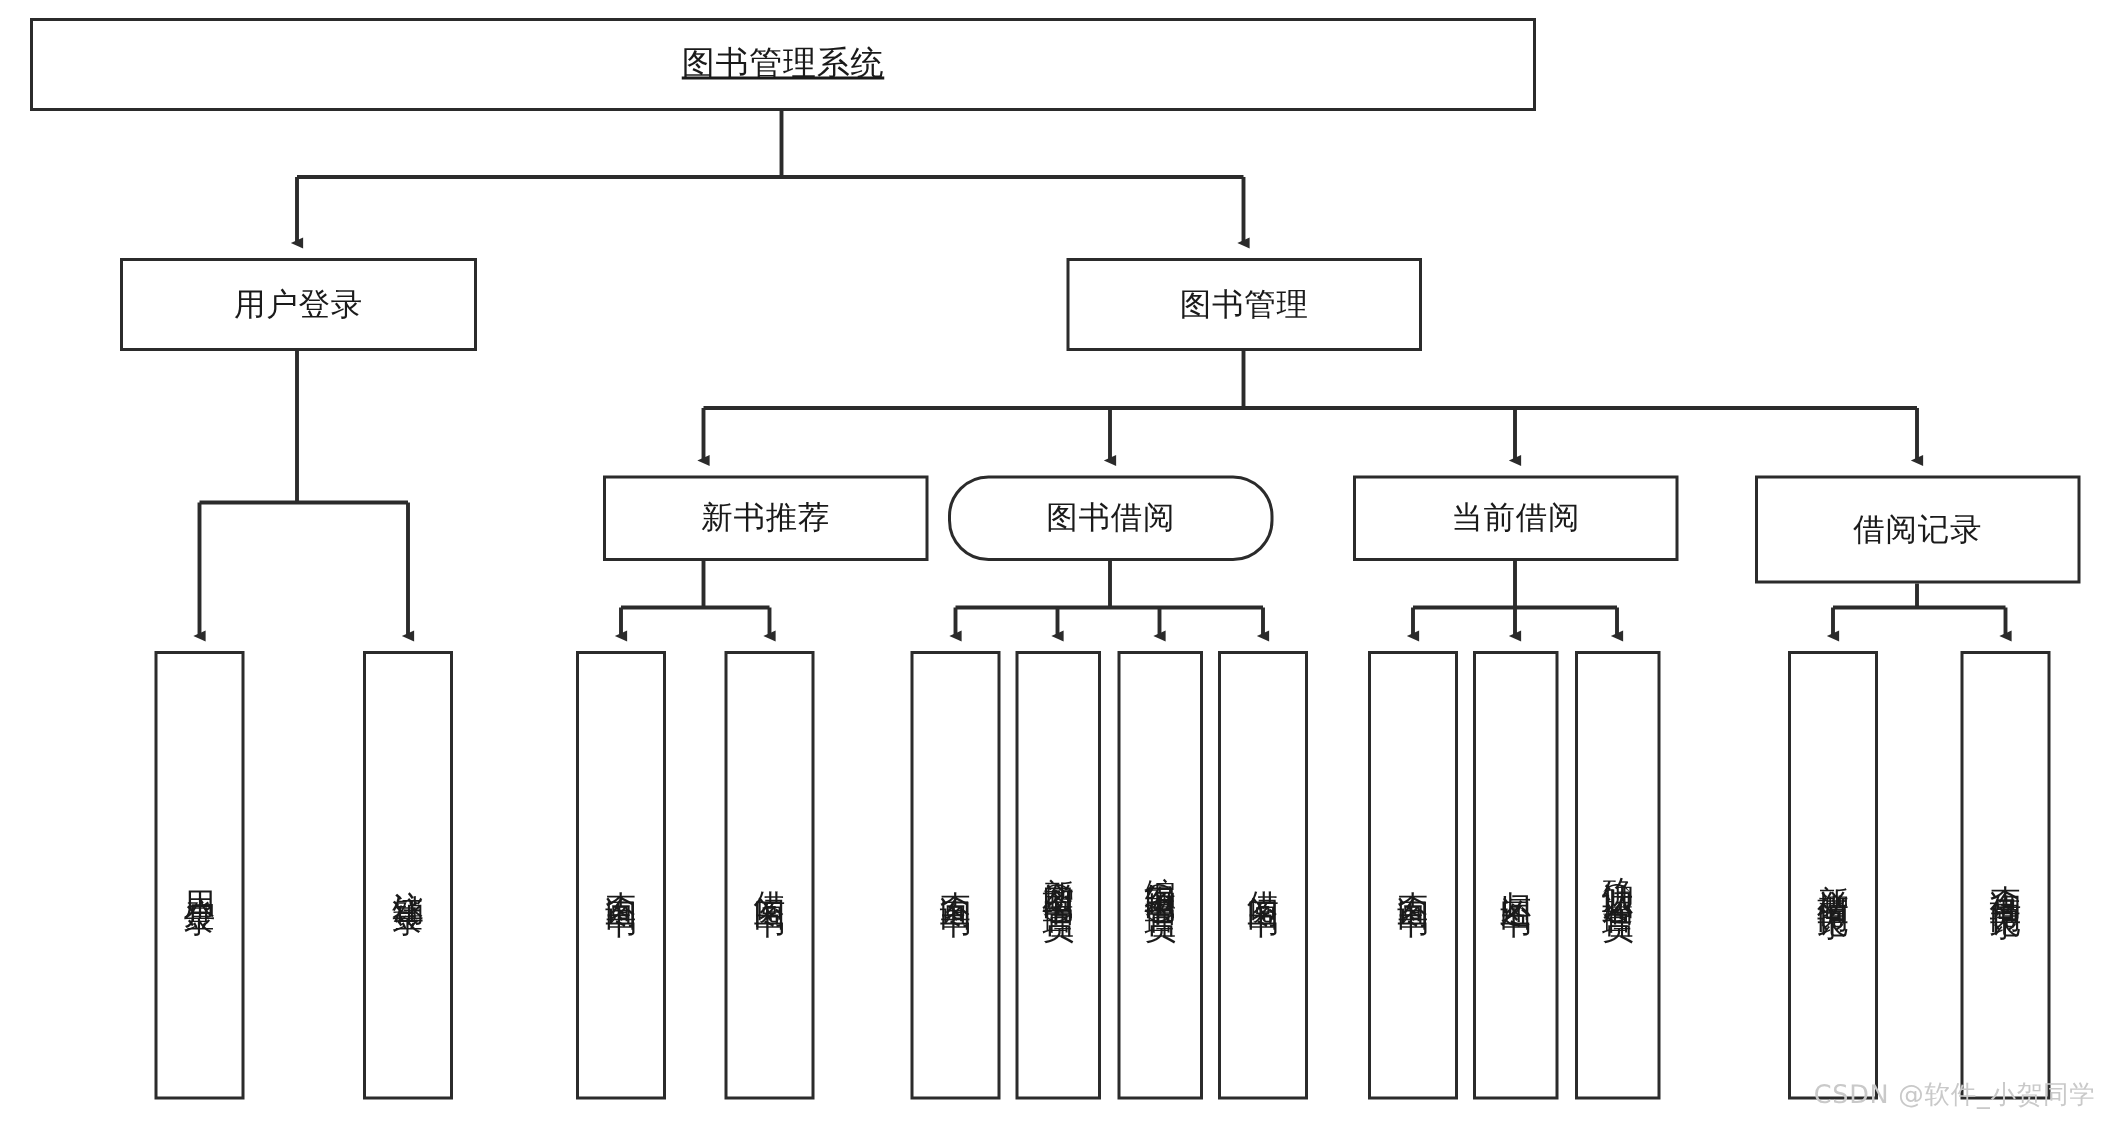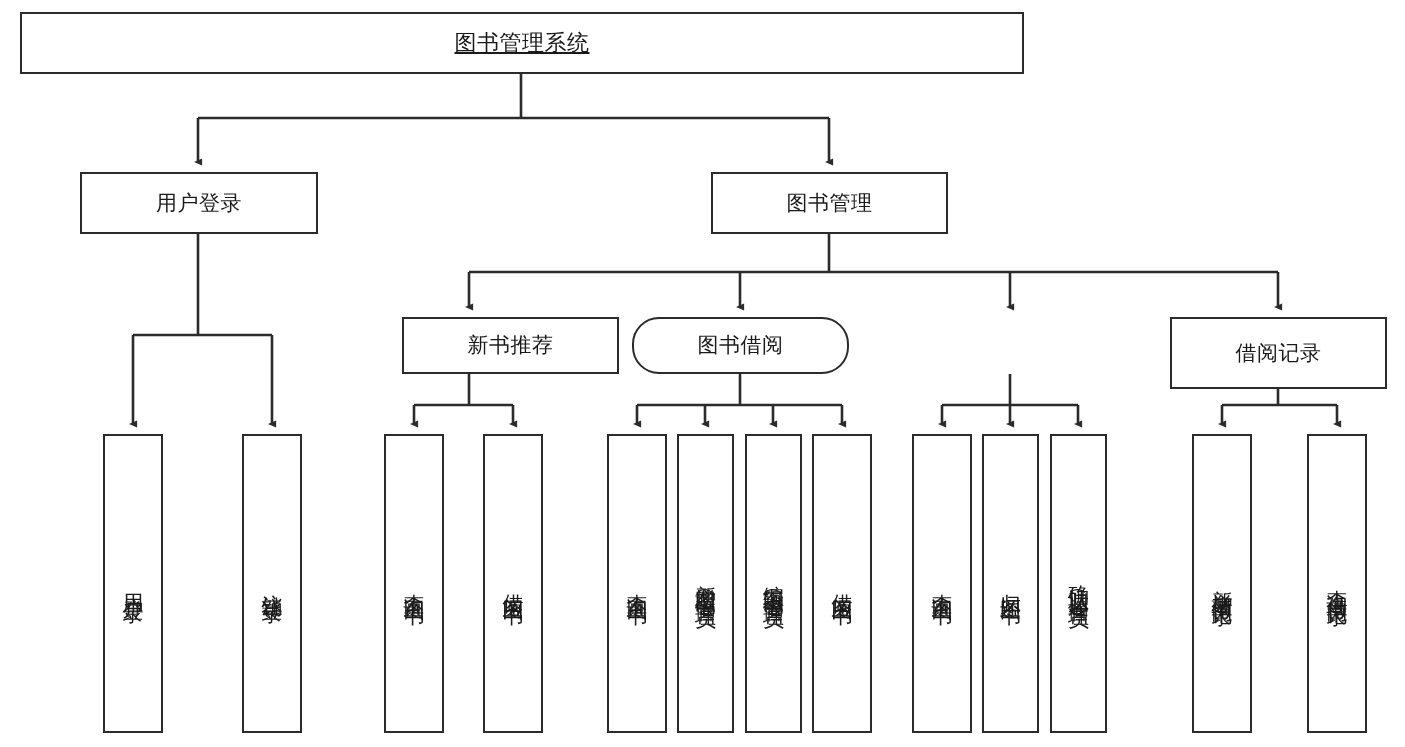--- a/index.html
+++ b/index.html
@@ -144,20 +144,23 @@
   <div class="node horiz" style="left:711px; top:172px; width:237px; height:62px;">
     <span class="node-label">图书管理</span>
   </div>
 
   <div class="node horiz" style="left:361px; top:317px; width:217px; height:57px;margin-left:41px;">
     <span class="node-label">新书推荐</span>
   </div>
   <div class="node horiz" style="left:632px; top:317px; width:217px; height:57px;border-radius:27px;">
     <span class="node-label">图书借阅</span>
   </div>
+  <div class="node horiz" style="left:902px; top:317px; width:217px; height:57px;">
+    <span class="node-label">当前借阅</span>
+  </div>
   <div class="node horiz" style="left:1170px; top:317px; width:217px; height:72px;">
     <span class="node-label">借阅记录</span>
   </div>
 
   <div class="node vert" style="left:103px; top:434px; width:60px; height:299px;">
     <span class="node-label">用户登录</span>
   </div>
   <div class="node vert" style="left:242px; top:434px; width:60px; height:299px;">
     <span class="node-label">注销登录</span>
   </div>
@@ -192,14 +195,15 @@
     <span class="node-label">确认归还（管理员）</span>
   </div>
 
   <div class="node vert" style="left:1192px; top:434px; width:60px; height:299px;">
     <span class="node-label">新增借阅记录</span>
   </div>
   <div class="node vert" style="left:1307px; top:434px; width:60px; height:299px;">
     <span class="node-label">查询借阅记录</span>
   </div>
 
+  <div class="watermark">CSDN @软件_小贺同学</div>
 
 </div>
 
 </body></html>

